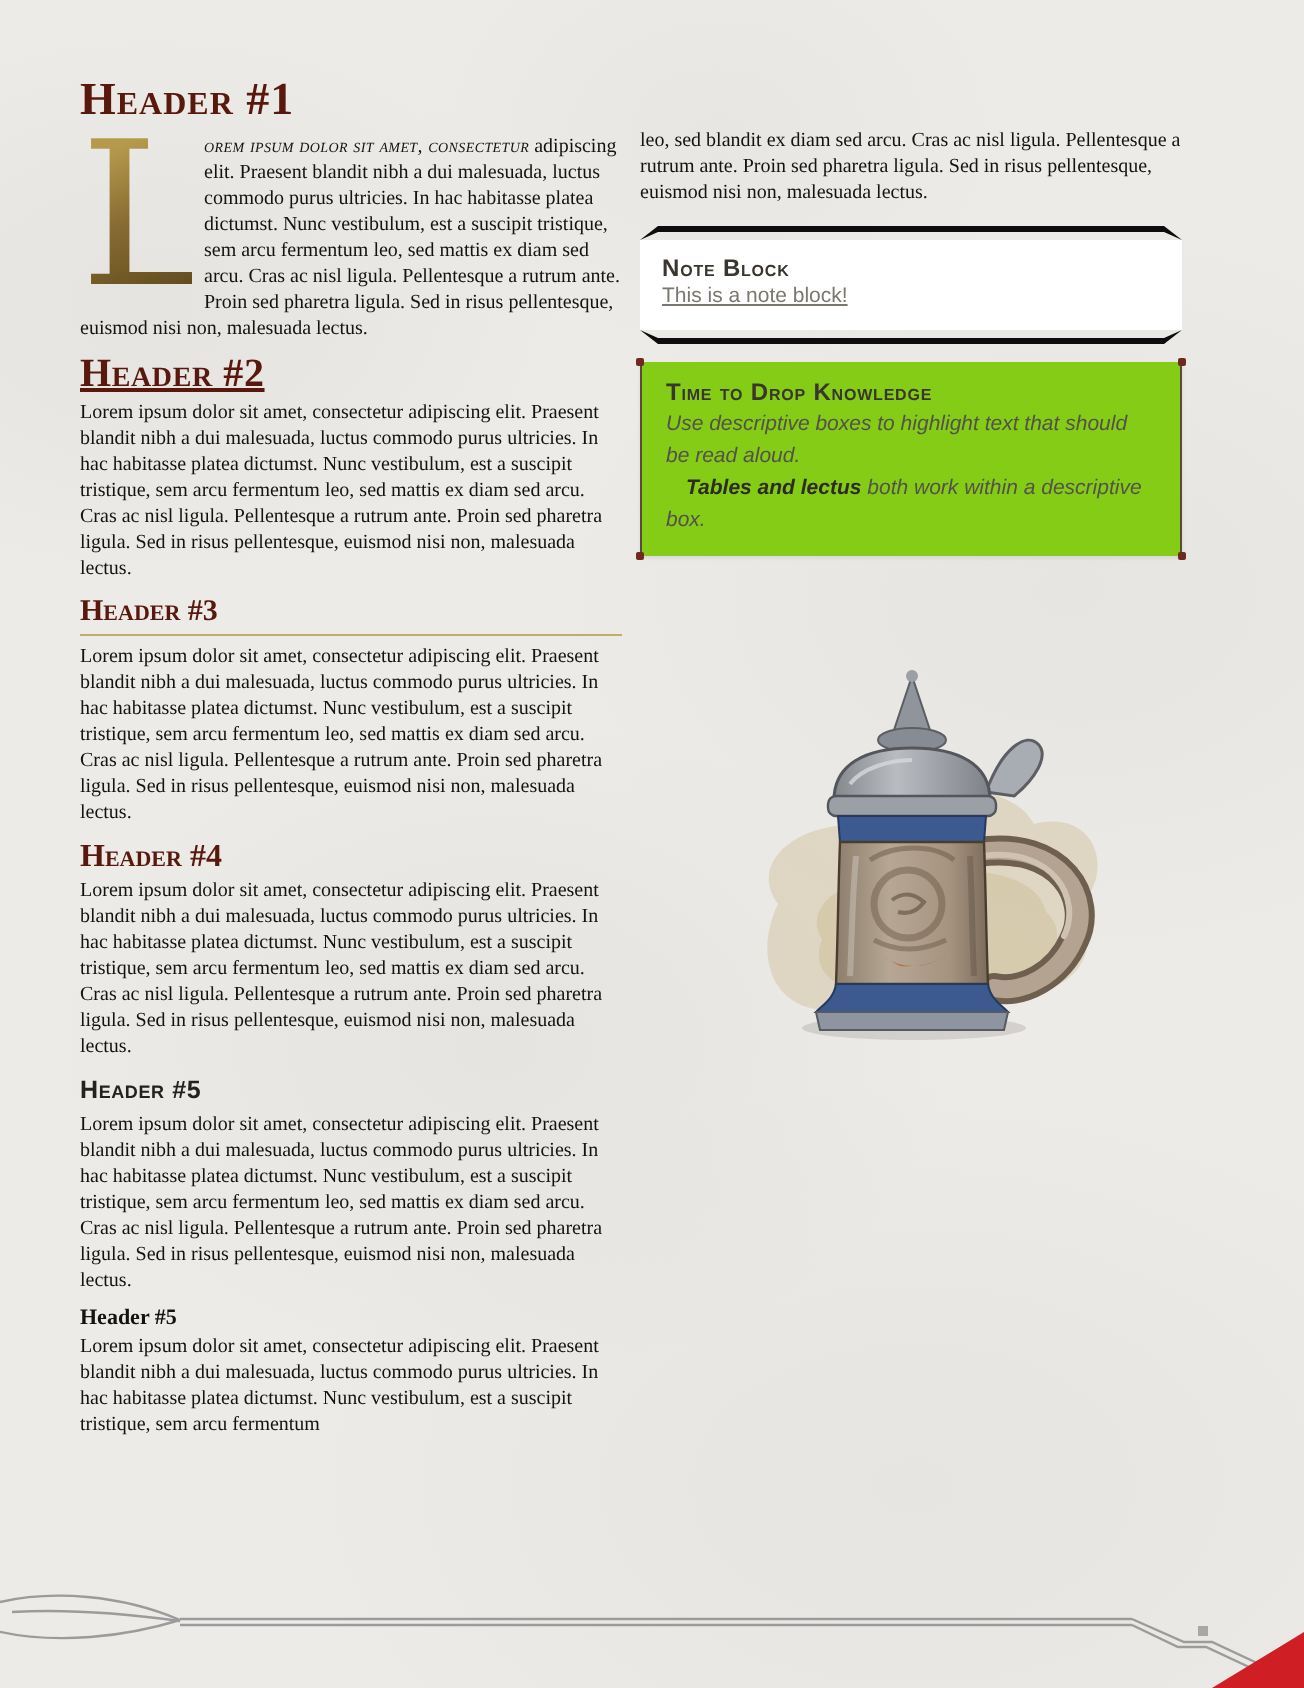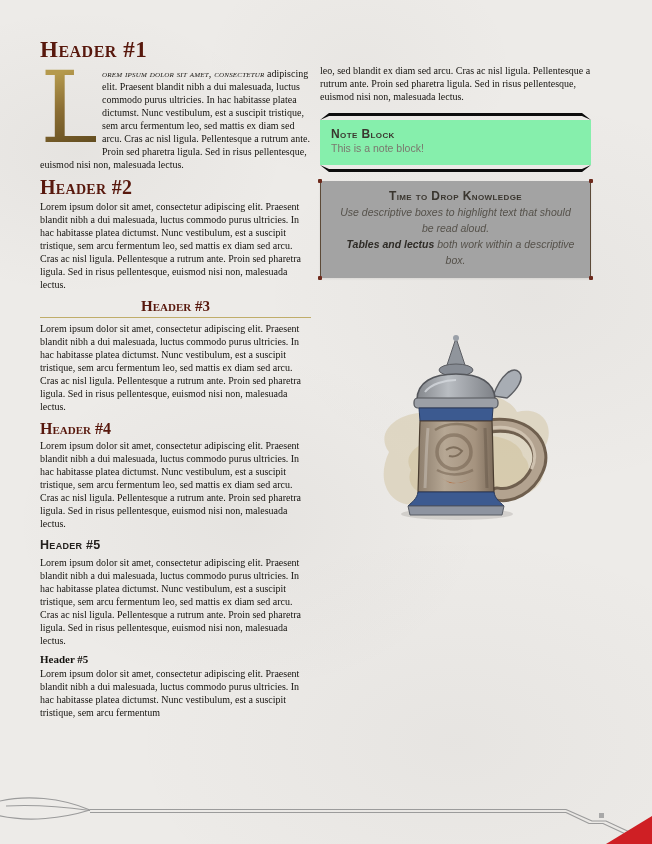--- a/index.html
+++ b/index.html
@@ -23,23 +23,23 @@
 
   p.body-text {
     font-size:10px; line-height:13px; color:#15130f;
     margin:0 0 3px 0; text-align:left;
   }
   h1.phb, h2.phb, h3.phb, h4.phb {
     font-family:"Liberation Serif", serif; font-variant:small-caps;
     color:#58180D; font-weight:600; margin:0;
   }
   h1.phb { font-size:23px; line-height:1.05; margin-bottom:5px; letter-spacing:0.5px; }
-  h2.phb { font-size:20px; line-height:1.05; margin:6px 0 2px; letter-spacing:0.3px; }
+  h2.phb { font-size:20px; line-height:1.05; margin:6px 0 2px; letter-spacing:0.3px;text-decoration:underline; }
   h3.phb { font-size:15px; line-height:1.1; margin:7px 0 4px; padding-bottom:2px;
-           border-bottom:1.6px solid #c0ad6a;text-align:center; }
+           border-bottom:1.6px solid #c0ad6a; }
   h4.phb { font-size:16px; line-height:1.1; margin:7px 0 2px; }
   .h5-sans {
     font-family:"Liberation Sans", sans-serif; font-variant:small-caps;
     font-weight:700; font-size:12.5px; color:#24211e; margin:8px 0 4px; letter-spacing:0.3px;
   }
   .h6-serif {
     font-family:"Liberation Serif", serif; font-weight:700; font-size:11px;
     color:#15130f; margin:6px 0 2px;
   }
   .smallcaps { font-variant:small-caps; letter-spacing:0.2px;font-style:italic; }
@@ -49,39 +49,38 @@
     margin:2px 6px 0 0;
     color:#8a6d33;
     background:linear-gradient(160deg,#b59a4d 10%,#8a6d33 45%,#5f4a1e 90%);
     -webkit-background-clip:text; background-clip:text; -webkit-text-fill-color:transparent;
     text-shadow:0 0 0 rgba(0,0,0,0);
   }
 
   
   .note { position:relative; margin:10px 0 9px; }
   .note-body {
-    background:#86efac; padding:7px 11px 9px;
+    background:#ffffff; padding:7px 11px 9px;
     font-family:"Liberation Sans", sans-serif;
   }
   .note-title, .desc-title {
     font-family:"Liberation Sans", sans-serif; font-variant:small-caps;
     font-weight:700; font-size:12px; color:#3a362f; letter-spacing:0.4px;
     margin:0 0 1px;
   }
-  .note-text { font-size:10.5px; color:#7b776e; margin:0; line-height:1.3; }
+  .note-text { font-size:10.5px; color:#7b776e; margin:0; line-height:1.3;text-decoration:underline; }
   .note-edge { display:block; width:100%; height:7px; }
 
   
   .desc {
-    position:relative; background:#a3a3a3; margin:6px 0 0;
+    position:relative; background:#84cc16; margin:6px 0 0;
     border-left:1.4px solid #5c4a38; border-right:1.4px solid #5c4a38;
     padding:8px 12px 9px;
     font-family:"Liberation Sans", sans-serif;
     box-shadow:0 1px 2px rgba(0,0,0,0.08);
-    text-align:center;
   }
   .desc-text { font-size:10.5px; color:#55514a; margin:0; line-height:1.55;font-style:italic; }
   .desc-text.indent { text-indent:10px; }
   .desc-text b { color:#2e2b26; }
   .corner-dot {
     position:absolute; width:4px; height:4px; background:#6e2a1c; border-radius:1px;
   }
   .dot-tl { left:-3px; top:-2px; } .dot-tr { right:-3px; top:-2px; }
   .dot-bl { left:-3px; bottom:-2px; } .dot-br { right:-3px; bottom:-2px; }
 

